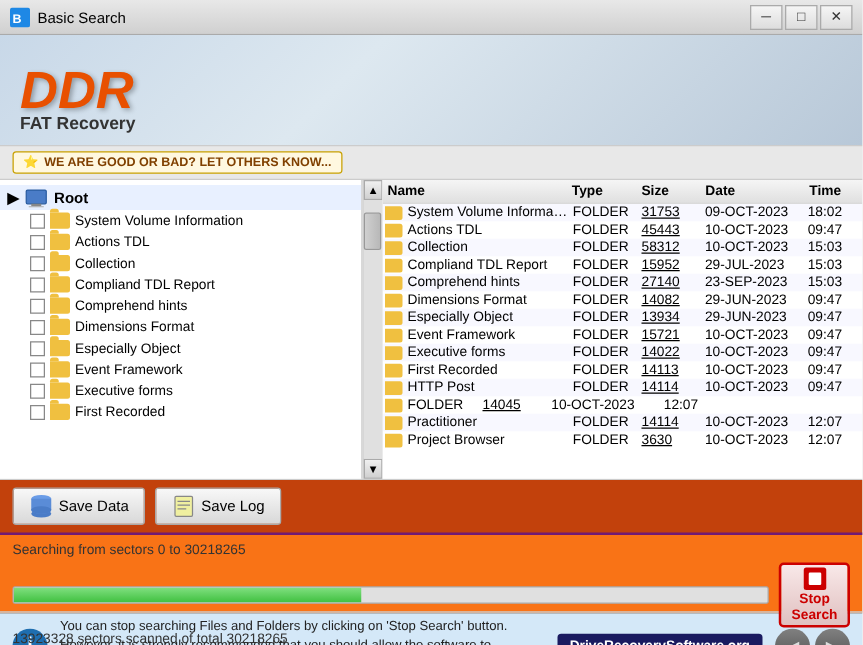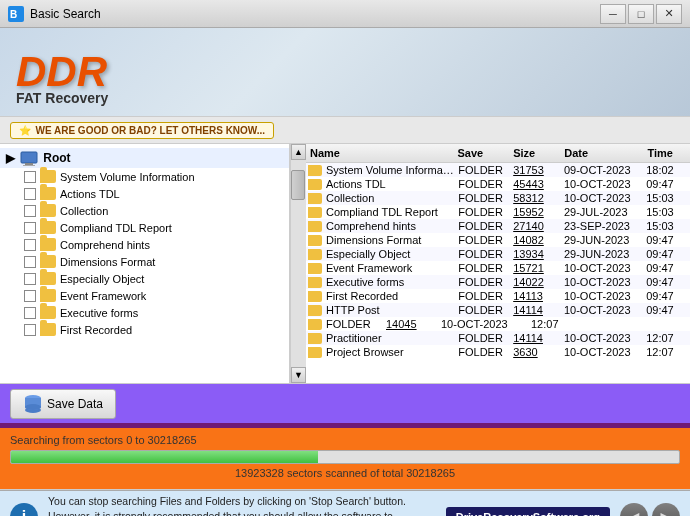--- a/index.html
+++ b/index.html
@@ -149,27 +149,27 @@
     .file-row:nth-child(odd) { background: #f8f8ff; }
     .fr-icon { width: 18px; flex-shrink: 0; display: flex; align-items: center; justify-content: center; }
     .fr-name { width: 145px; padding: 0 2px; white-space: nowrap; overflow: hidden; text-overflow: ellipsis; }
     .fr-type { width: 60px; padding: 0 2px; }
     .fr-size { width: 55px; padding: 0 2px; text-align: left; padding-right: 6px; text-decoration: underline; }
     .fr-date { width: 90px; padding: 0 2px; }
     .fr-time { width: 50px; padding: 0 2px; }
 
     
     .toolbar {
-      background: #8b5cf6;
+      background: #c2410c;
       height: 44px;
       display: flex;
       align-items: center;
       padding: 0 10px;
       gap: 8px;
-      border-bottom: 5px solid #701a75;
+      border-bottom: 2px solid #701a75;
     }
     .tool-btn {
       display: flex;
       align-items: center;
       gap: 4px;
       background: linear-gradient(to bottom, #f8f8f8, #d8d8d8);
       border: 1px solid #aaa;
       border-radius: 3px;
       padding: 4px 12px;
       cursor: pointer;
@@ -187,21 +187,21 @@
       border: 1px solid #aaa;
       height: 14px;
       border-radius: 2px;
       overflow: hidden;
     }
     .progress-bar-fill {
       background: linear-gradient(to bottom, #80e080, #40c040);
       height: 100%;
       width: 46%;
     }
-    .progress-count { font-size: 11px; margin-top: 3px; color: #333; text-align: center; }
+    .progress-count { font-size: 11px; margin-top: 3px; color: #333; }
 
     
     .status-bar {
       background: #d4e8f8;
       height: 52px;
       display: flex;
       align-items: center;
       padding: 0 10px;
       gap: 10px;
       border-top: 1px solid #aaa;
@@ -389,21 +389,21 @@
       <div class="sb-track">
         <div class="sb-thumb"></div>
       </div>
       <div class="sb-btn">▼</div>
     </div>
   </div>
 
   <div class="file-panel">
     <div class="file-header">
       <div class="fh-name">Name</div>
-      <div class="fh-type">Save</div>
+      <div class="fh-type">Type</div>
       <div class="fh-size">Size</div>
       <div class="fh-date">Date</div>
       <div class="fh-time">Time</div>
     </div>
     <div class="file-list" id="file-list">
         <div class="file-row">
     <div class="fr-icon">
       <span style="display:inline-block;width:14px;height:11px;background:#f0c040;border-radius:0 2px 2px 0;position:relative;flex-shrink:0;"></span>
     </div>
     <div class="fr-name">System Volume Information</div>
@@ -551,30 +551,50 @@
       <svg width="20" height="20" viewBox="0 0 20 20">
         <ellipse cx="10" cy="16" rx="8" ry="3" fill="#4a7cc7"></ellipse>
         <ellipse cx="10" cy="13" rx="8" ry="3" fill="#5a8cd7"></ellipse>
         <ellipse cx="10" cy="4" rx="8" ry="3" fill="#6a9ce7"></ellipse>
         <rect x="2" y="4" width="16" height="9" fill="#5a8cd7"></rect>
         <ellipse cx="10" cy="13" rx="8" ry="3" fill="#4a7cc7"></ellipse>
       </svg>
     </div>
     <span>Save Data</span>
   </button>
+  <button class="tool-btn">
+    <div class="tool-icon">
+      <svg width="20" height="20" viewBox="0 0 20 20">
+        <rect x="3" y="2" width="14" height="16" rx="1" fill="#f0f0a0" stroke="#888" stroke-width="1"></rect>
+        <line x1="5" y1="6" x2="15" y2="6" stroke="#888" stroke-width="1"></line>
+        <line x1="5" y1="9" x2="15" y2="9" stroke="#888" stroke-width="1"></line>
+        <line x1="5" y1="12" x2="12" y2="12" stroke="#888" stroke-width="1"></line>
+      </svg>
+    </div>
+    <span>Save Log</span>
+  </button>
 </div>
 
 <div style="background:#f97316; padding: 6px 10px; border-bottom:1px solid #ccc; position:relative; height:62px;">
   <div class="progress-text">Searching from sectors  0 to 30218265</div>
   <div style="display:flex; align-items:center; gap:8px;">
     <div style="flex:1;">
       <div class="progress-bar-bg">
         <div class="progress-bar-fill" id="progress-fill" style="width: 46%;"></div>
       </div>
     </div>
+    <div class="stop-btn">
+      <div class="stop-icon">
+        <svg width="14" height="14">
+            <rect x="2" y="2" width="10" height="10" fill="#fff" rx="1"></rect>
+          </svg>
+      </div>
+      <span>Stop</span>
+      <span>Search</span>
+    </div>
   </div>
   <div class="progress-count">13923328  sectors scanned of total 30218265</div>
 </div>
 
 <div class="status-bar">
   <div class="info-icon">i</div>
   <div class="status-text">You can stop searching Files and Folders by clicking on 'Stop Search' button. However, it is strongly recommended that you should allow the software to complete the searching Process.</div>
   <div class="brand-badge">DriveRecoverySoftware.org</div>
   <div class="nav-arrows">
     <div class="nav-arrow">◀</div>

